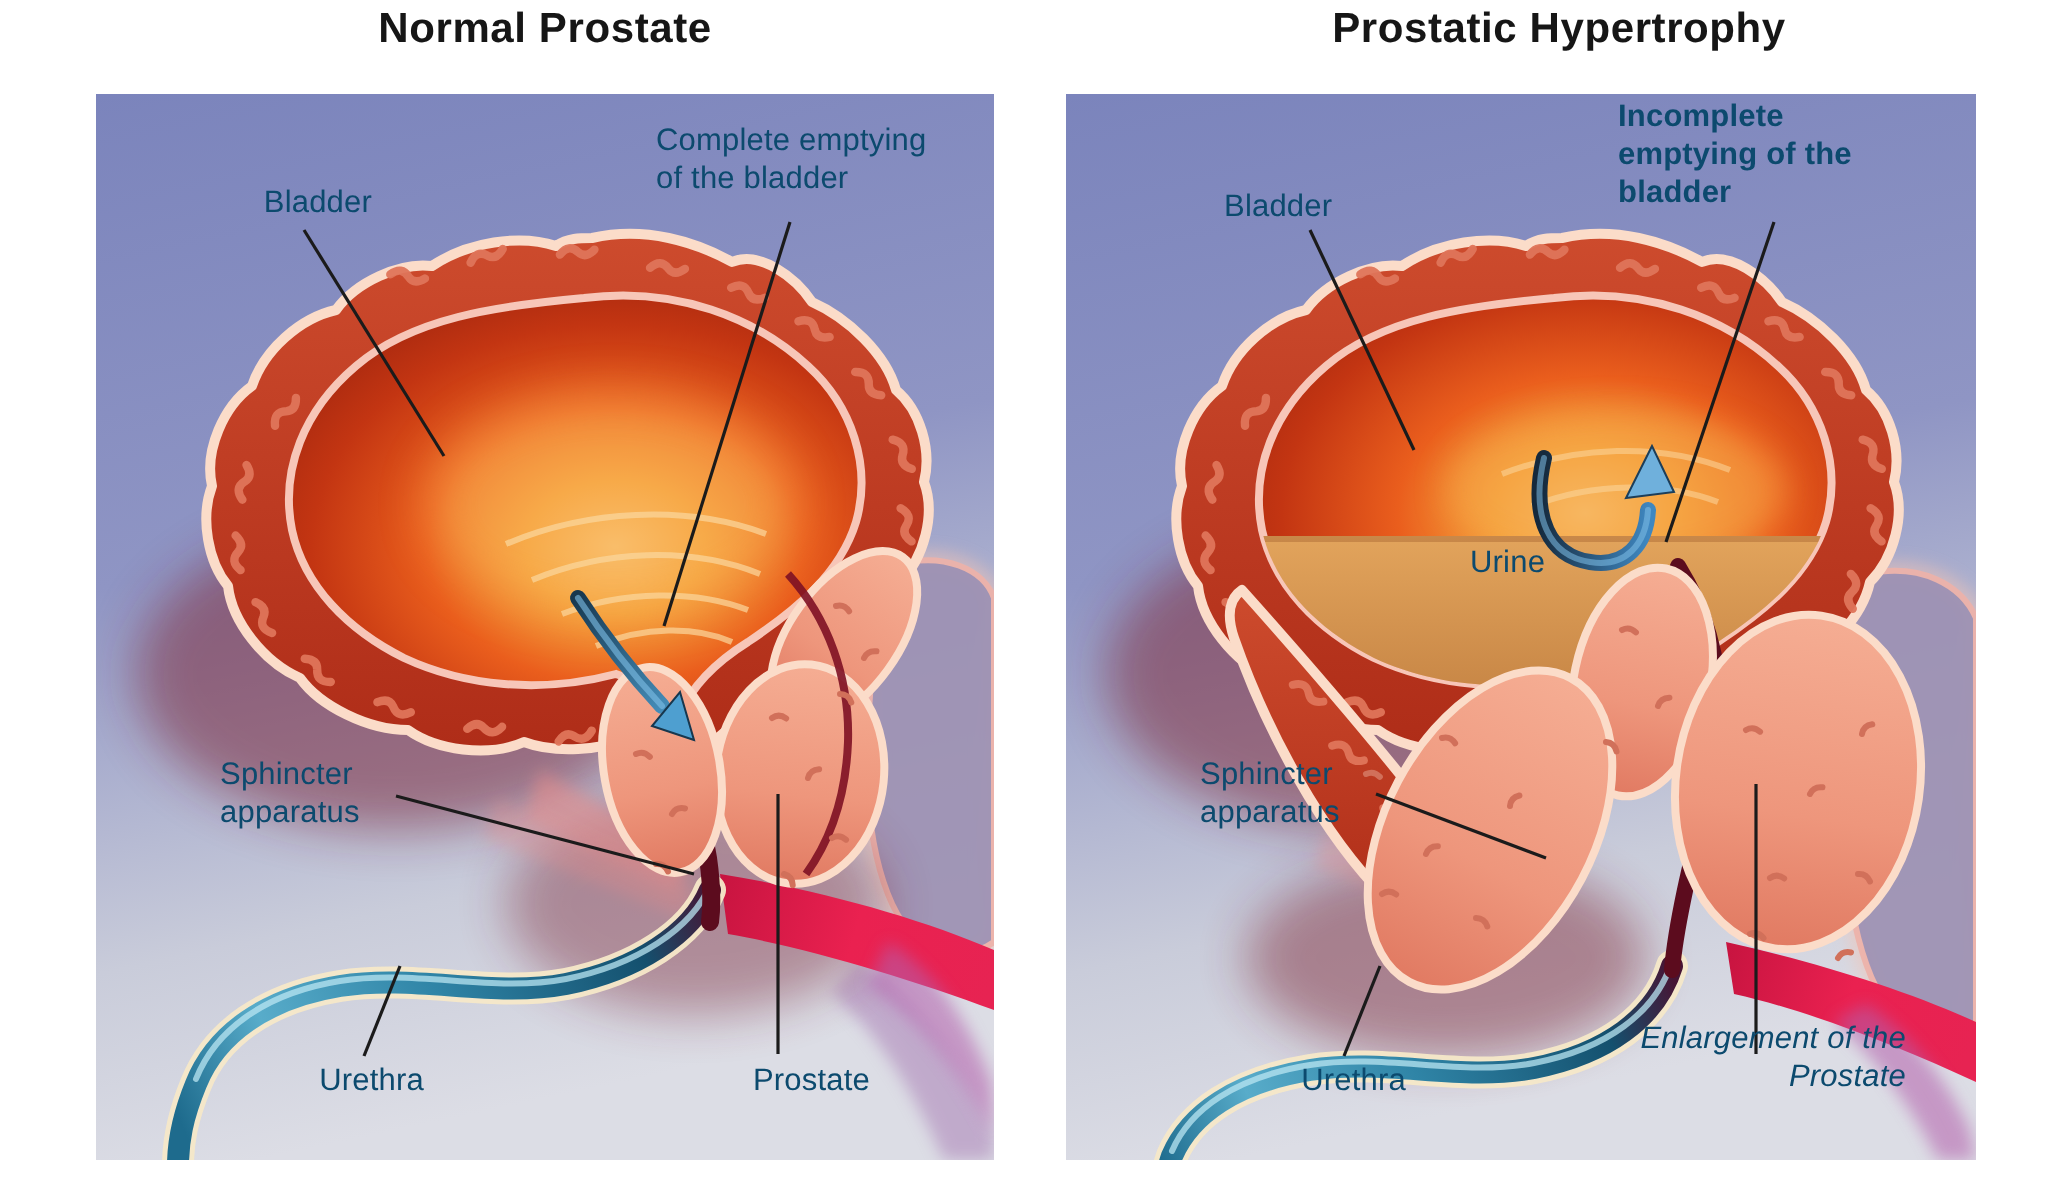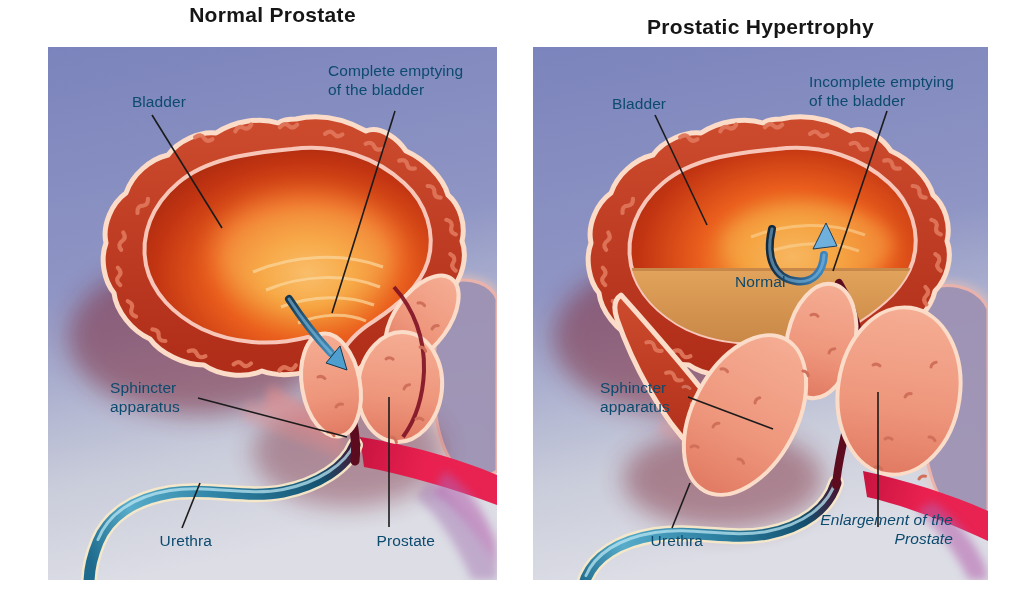--- a/index.html
+++ b/index.html
@@ -1,21 +1,21 @@
 <!DOCTYPE html>
 <html><head>
 <meta charset="utf-8">
 <style>
   html,body{margin:0;padding:0;background:#ffffff;}
   .stage{position:relative;width:1024px;height:591px;background:#ffffff;overflow:hidden;
          font-family:"Liberation Sans", sans-serif;}
   .title{position:absolute;top:3px;font-size:21px;font-weight:700;color:#161616;
          text-align:center;letter-spacing:0.3px;}
   #title-left{left:48px;width:449px;}
-  #title-right{left:533px;width:455px;margin-top:12px;}
+  #title-right{left:552px;width:455px;}
   .panel{position:absolute;top:47px;height:533px;}
   #panel-left{left:48px;width:449px;}
   #panel-right{left:533px;width:455px;}
   .art{position:absolute;left:0;top:0;}
   .lbl{position:absolute;font-size:15.5px;line-height:1.22;color:#0c4a6e;letter-spacing:0.1px;}
   .t-r{text-align:right;} .t-c{text-align:right;}
 </style>
 </head>
 <body>
 
@@ -358,20 +358,20 @@
       <g stroke="#1b1b1b" stroke-width="1.6">
         <line x1="122" y1="68" x2="174" y2="178"></line>
         <line x1="354" y1="64" x2="300" y2="224"></line>
         <line x1="155" y1="350" x2="240" y2="382"></line>
         <line x1="139" y1="481" x2="157" y2="436"></line>
         <line x1="345" y1="480" x2="345" y2="345"></line>
       </g>
     </svg>
 
     <div class="lbl" style="left:79px;top:48px;width:70px;">Bladder</div>
-    <div class="lbl" style="left:276px;top:26px;width:156px;">Incomplete emptying of the bladder</div>
-    <div class="lbl" style="left:202px;top:226px;width:52px;">Normal</div>
+    <div class="lbl" style="left:276px;top:3px;width:156px;font-weight:bold;">Incomplete emptying of the bladder</div>
+    <div class="lbl" style="left:202px;top:226px;width:52px;">Urine</div>
     <div class="lbl" style="left:67px;top:332px;width:84px;">Sphincter apparatus</div>
     <div class="lbl t-c" style="left:106px;top:485px;width:64px;">Urethra</div>
     <div class="lbl t-c" style="left:268px;top:464px;width:152px;font-style:italic;">Enlargement of the Prostate</div>
   </div>
 
 </div>
 
 </body></html>

